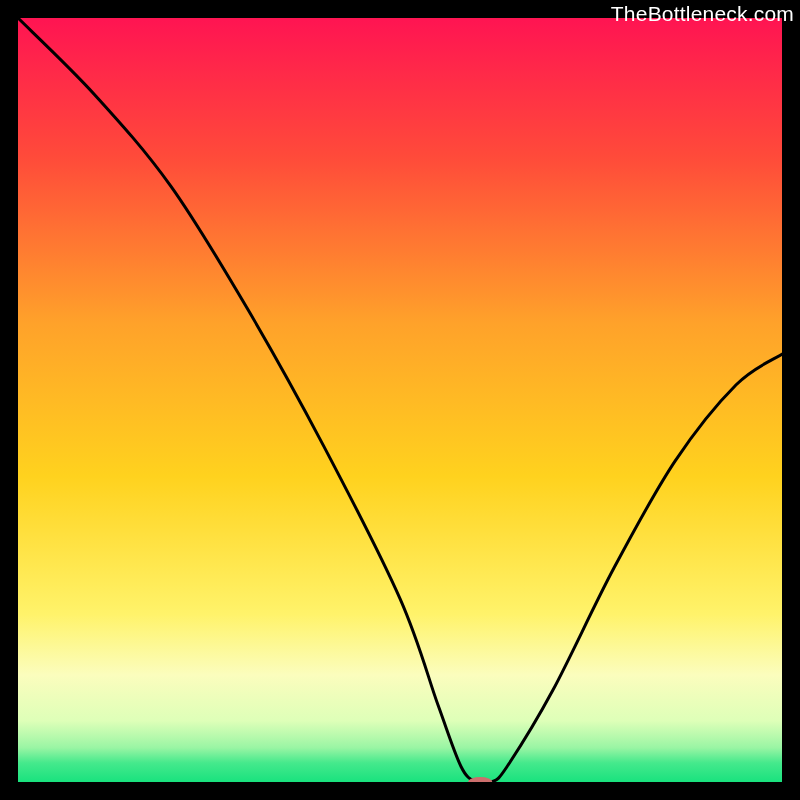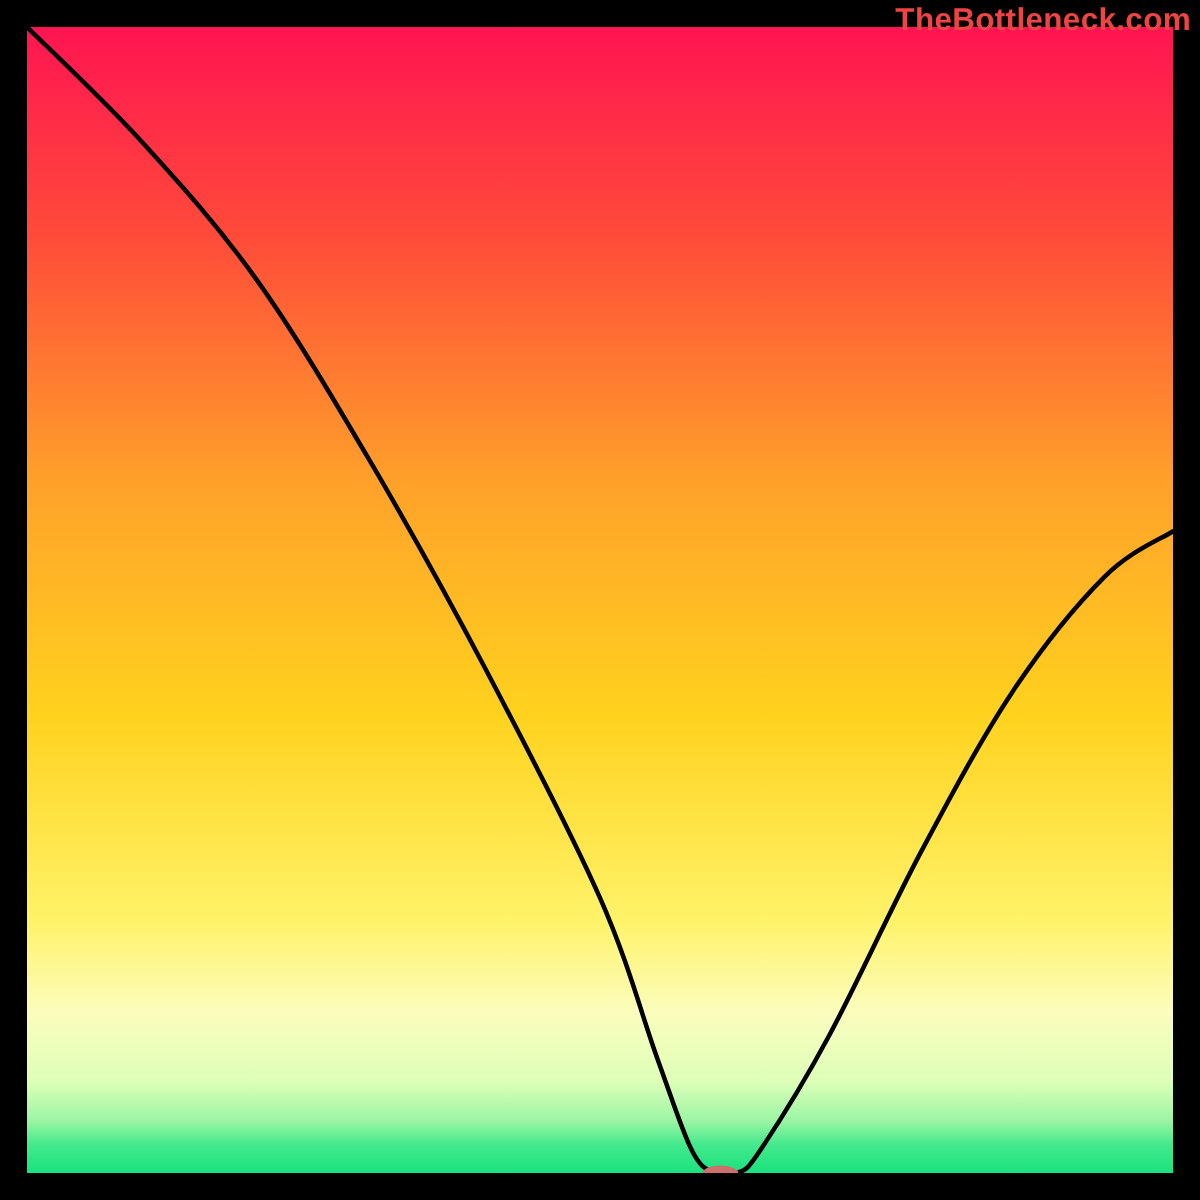--- a/index.html
+++ b/index.html
@@ -25,22 +25,22 @@
     top: 18px;
     width: 764px;
     height: 764px;
   }
   .watermark {
     position: absolute;
     top: 2px;
     right: 6px;
     font-family: Arial, Helvetica, sans-serif;
     font-size: 21px;
-    font-weight: 700;
-    color: #ef4444;
+    font-weight: 400;
+    color: #ffffff;
     letter-spacing: 0.2px;
   }
   svg { display: block; }
 </style>
 </head>
 <body>
 
 <div class="frame">
   <div class="plot">
     <svg id="chart-svg" viewBox="0 0 764 764" width="764" height="764">

